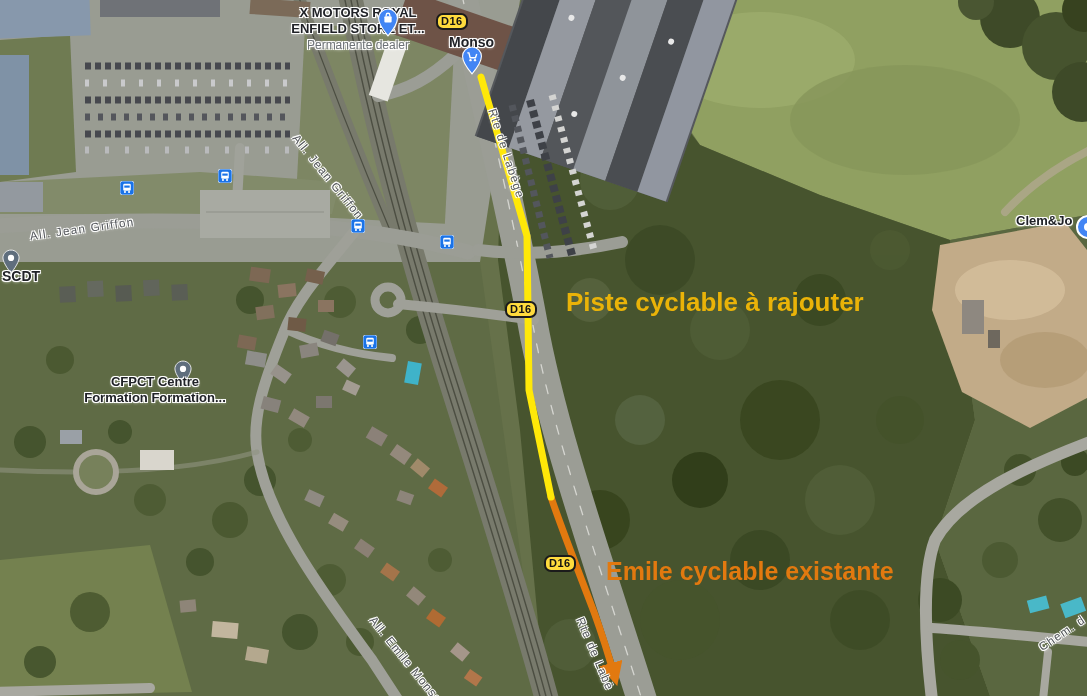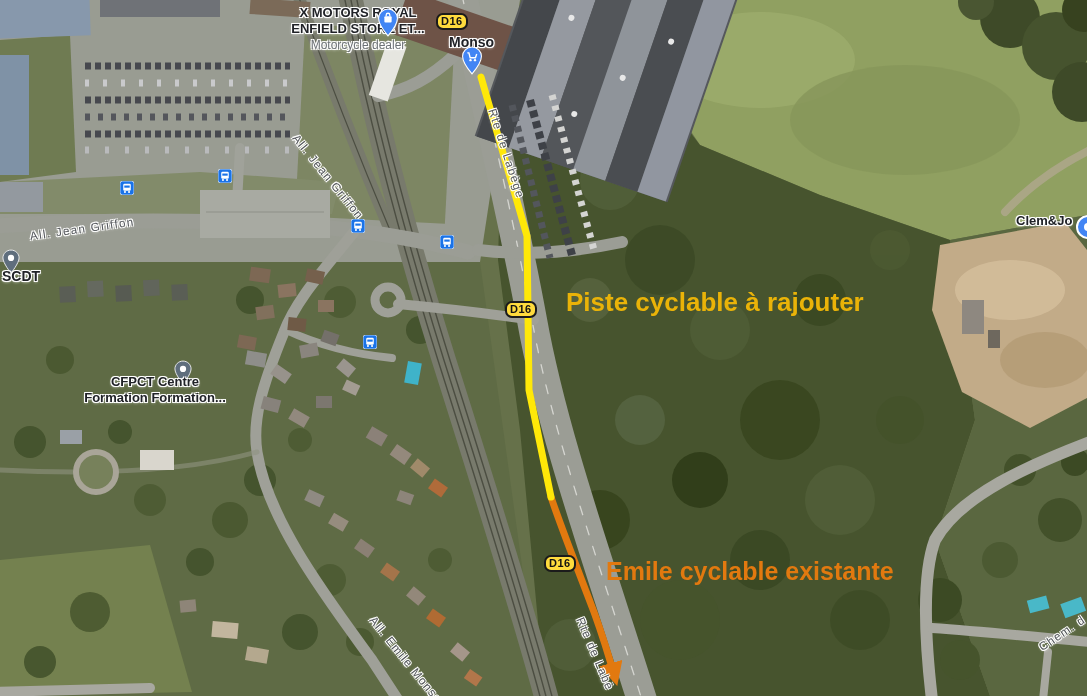--- a/index.html
+++ b/index.html
@@ -228,21 +228,21 @@
 
     <g fill="none" stroke-linecap="round" stroke-linejoin="round">
       <path d="M551,497 C562,530 580,575 594,612 C602,634 610,660 615,678" stroke="#e2790f" stroke-width="7" marker-end="url(#arrow)"></path>
       <polyline points="481,77 519,208 527,236 529,390 551,497" stroke="#ffe808" stroke-width="7"></polyline>
     </g>
   </svg>
 
   <div class="ov" style="left:268px;top:5px;width:180px;">
     <div class="poi-name halo">X MOTORS ROYAL</div>
     <div class="poi-name halo">ENFIELD STORE ET...</div>
-    <div class="poi-sub halo">Motorcycle dealer</div>
+    <div class="poi-sub halo">Permanente dealer</div>
   </div>
   <div class="pin" style="left:375px;top:8px;">
     <svg width="26" height="30" viewBox="0 0 24 28">
       <path d="M12,1 C7,1 3.2,4.9 3.2,9.5 C3.2,15.5 12,26 12,26 C12,26 20.8,15.5 20.8,9.5 C20.8,4.9 17,1 12,1 Z" fill="#4285f4" stroke="#fff" stroke-width="1"></path>
       <rect x="8.6" y="7.6" width="6.8" height="6" rx="1" fill="#fff"></rect>
       <path d="M10.3,7.6 v-1 a1.7,1.7 0 0 1 3.4,0 v1" fill="none" stroke="#fff" stroke-width="1.2"></path>
     </svg>
   </div>
 
   <div class="ov poi-name poi-sm halo" style="left:449px;top:34px;">Monso</div>

